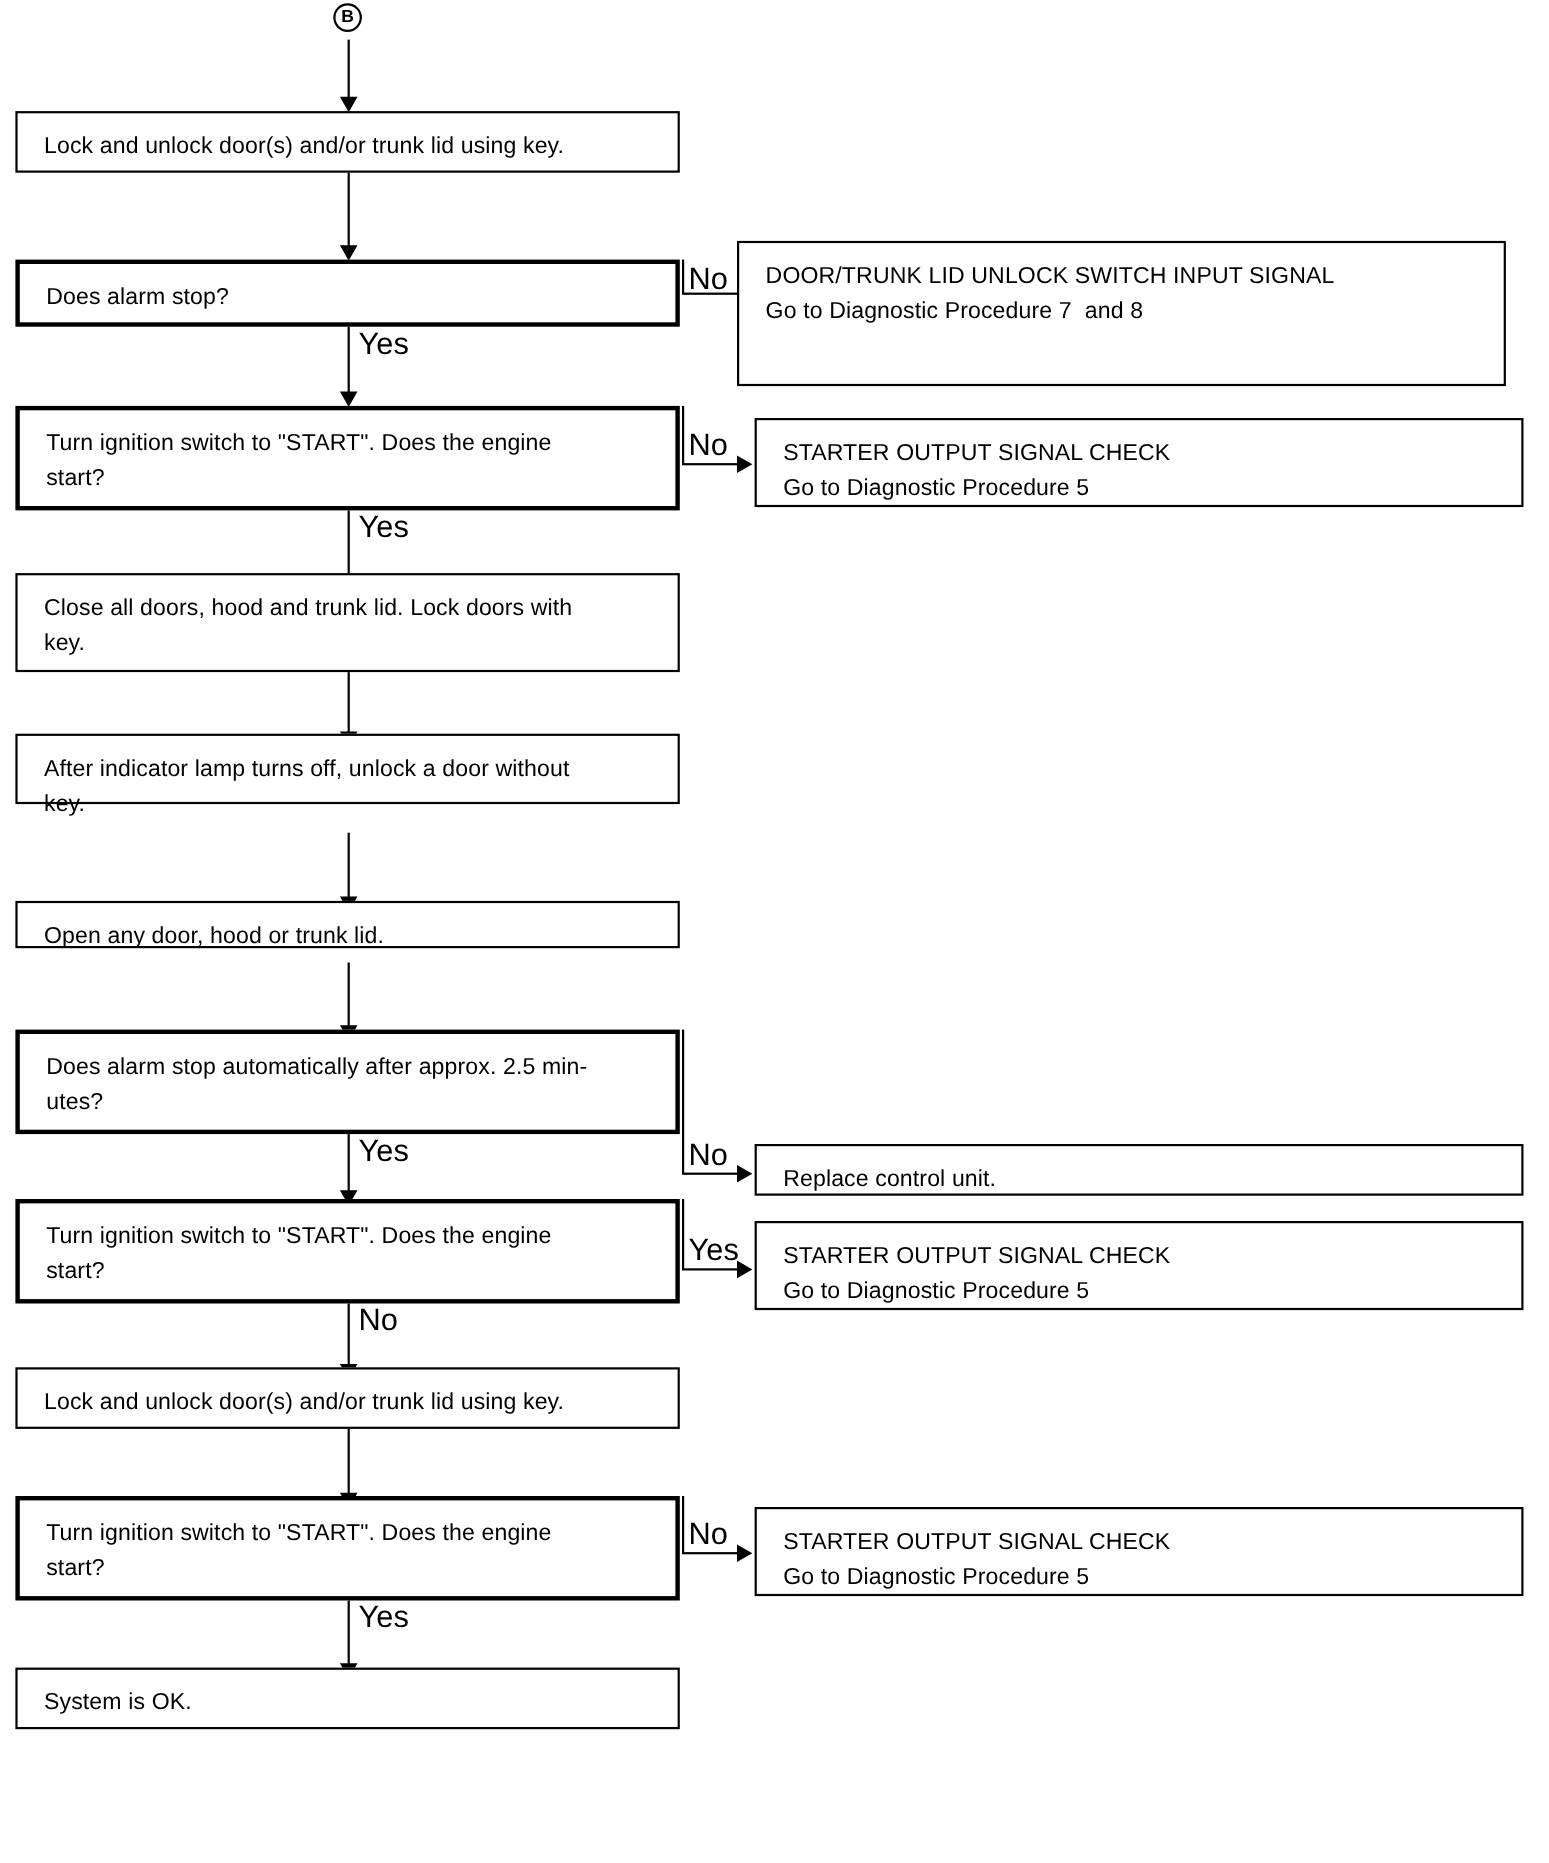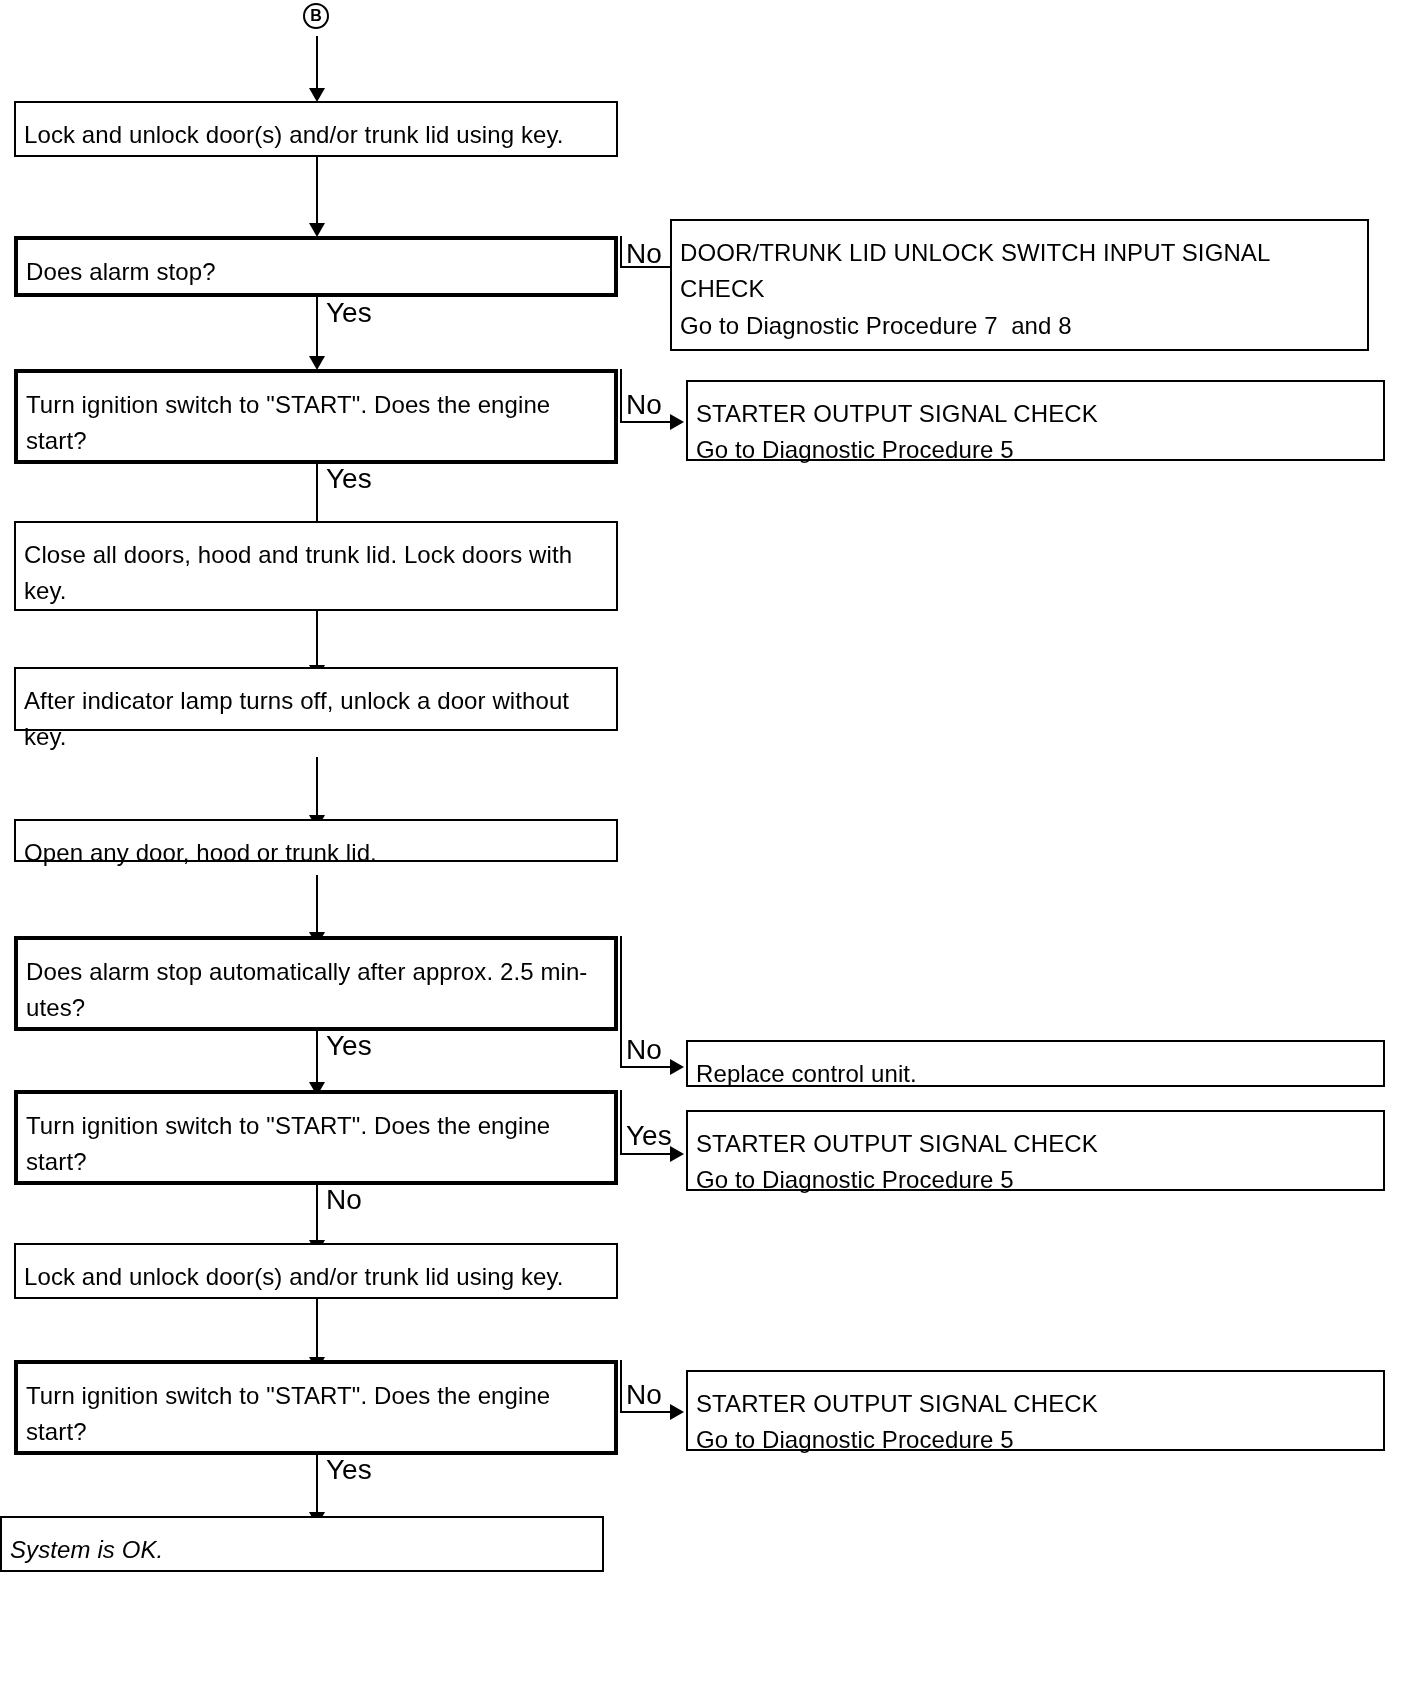--- a/index.html
+++ b/index.html
@@ -33,22 +33,22 @@
     font-weight: bold;
     line-height: 1;
   }
 
   
   .box {
     position: absolute;
     box-sizing: border-box;
     background: #fff;
     border: 2px solid #000;
-    padding: 14px 16px 10px 8px;
-    font-size: 24px;
+    padding: 14px 16px 10px 24px;
+    font-size: 21px;
     line-height: 1.52;
     letter-spacing: 0.1px;
   }
   .box.decision {
     border-width: 4px;
   }
   .box.plain {
     border-width: 2px;
   }
   .box-line { display: block; white-space: pre; }
@@ -111,21 +111,20 @@
     <span class="box-line">Does alarm stop?</span>
   </div>
 
   <div class="vline" style="left:620px; top:236px; height:31px;"></div>
   <div class="hline" style="left:620px; top:266px; width:56px;"></div>
   <div class="arrow-right" style="left:670px; top:259px;"></div>
   <div class="branch-label" style="left:626px; top:240px;">No</div>
 
   <div class="box plain" style="left:670px; top:219px; width:699px; height:132px;">
     <span class="box-line">DOOR/TRUNK LID UNLOCK SWITCH INPUT SIGNAL</span>
-    <span class="box-line">CHECK</span>
     <span class="box-line">Go to Diagnostic Procedure 7  and 8</span>
   </div>
 
   <div class="vline" style="left:316px; top:297px; height:64px;"></div>
   <div class="arrow-down" style="left:309px; top:356px;"></div>
   <div class="branch-label" style="left:326px; top:299px;">Yes</div>
 
   <div class="box decision" style="left:14px; top:369px; width:604px; height:95px;">
     <span class="box-line">Turn ignition switch to "START". Does the engine</span>
     <span class="box-line">start?</span>
@@ -224,17 +223,17 @@
 
   <div class="box plain" style="left:686px; top:1370px; width:699px; height:81px;">
     <span class="box-line">STARTER OUTPUT SIGNAL CHECK</span>
     <span class="box-line">Go to Diagnostic Procedure 5</span>
   </div>
 
   <div class="vline" style="left:316px; top:1455px; height:62px;"></div>
   <div class="arrow-down" style="left:309px; top:1512px;"></div>
   <div class="branch-label" style="left:326px; top:1456px;">Yes</div>
 
-  <div class="box plain" style="left:0; top:1516px; width:604px; height:56px;font-style:italic;">
+  <div class="box plain" style="left:14px; top:1516px; width:604px; height:56px;">
     <span class="box-line">System is OK.</span>
   </div>
 
 </div>
 
 </body></html>

